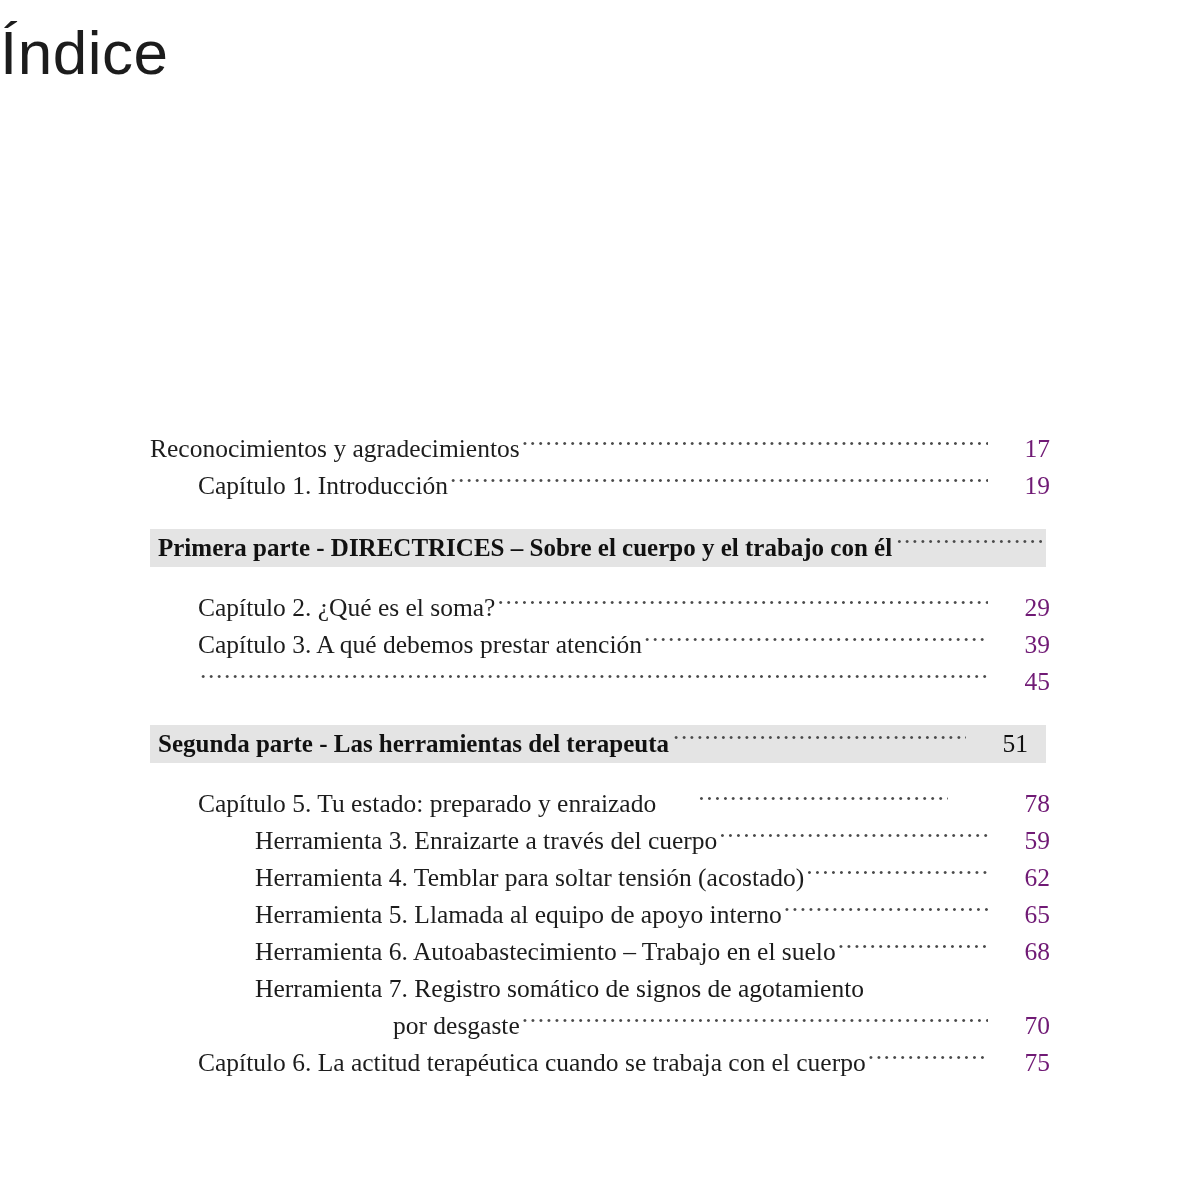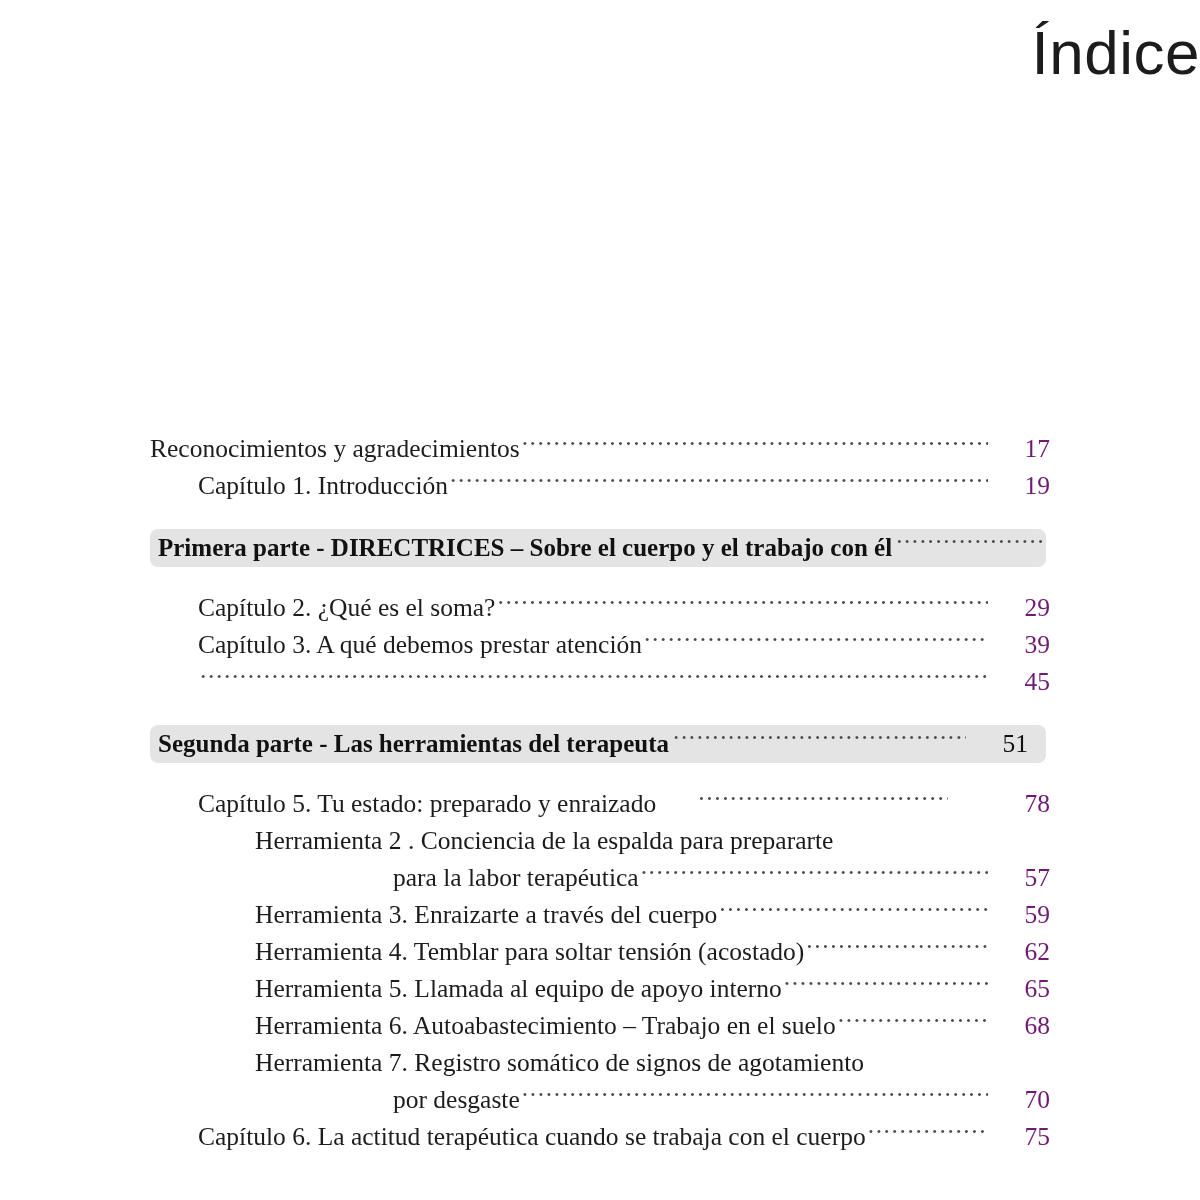--- a/index.html
+++ b/index.html
@@ -15,21 +15,21 @@
     color: #1a1a1a;
     position: relative;
   }
 
   
   .page-title {
     position: absolute;
     top: -22px;
     left: 0;
     width: 1200px;
-    text-align: right;
+    text-align: left;
     font-family: "Liberation Sans", "DejaVu Sans", sans-serif;
     font-size: 62px;
     font-weight: 400;
     letter-spacing: 0.5px;
     color: #1c1c1c;
     line-height: 1.05;
   }
 
   
   .toc {
@@ -88,21 +88,20 @@
     display: flex;
     align-items: baseline;
     font-size: 25px;
     font-weight: bold;
     line-height: 38px;
     color: #111;
     white-space: nowrap;
     padding: 0 0 0 8px;
     box-sizing: border-box;
     width: 896px;
-    border-radius: 8px;
   }
   .part-band .label { flex: 0 0 auto; }
   .part-band .leader {
     flex: 1 1 auto;
     overflow: hidden;
     margin: 0 4px 0 4px;
     position: relative;
     height: 1em;
   }
   .part-band .leader::before {
@@ -177,28 +176,20 @@
     <div class="part-band gap-before gap-after">
       <span class="label">Segunda parte - Las herramientas del terapeuta</span>
       <span class="leader"></span>
       <span class="page">51</span>
     </div>
     <div class="entry lvl1 gap-small">
       <span class="label">Capítulo 5. Tu estado: preparado y enraizado</span>
       <span class="leader"></span>
       <span class="page">78</span>
     </div>
-    <div class="wrap-entry lvl2">
-      <span class="first-line">Herramienta 2 . Conciencia de la espalda para prepararte</span>
-      <div class="entry cont">
-        <span class="label">para la labor terapéutica</span>
-        <span class="leader"></span>
-        <span class="page">57</span>
-      </div>
-    </div>
     <div class="entry lvl2">
       <span class="label">Herramienta 3. Enraizarte a través del cuerpo</span>
       <span class="leader"></span>
       <span class="page">59</span>
     </div>
     <div class="entry lvl2">
       <span class="label">Herramienta 4. Temblar para soltar tensión (acostado)</span>
       <span class="leader"></span>
       <span class="page">62</span>
     </div>

